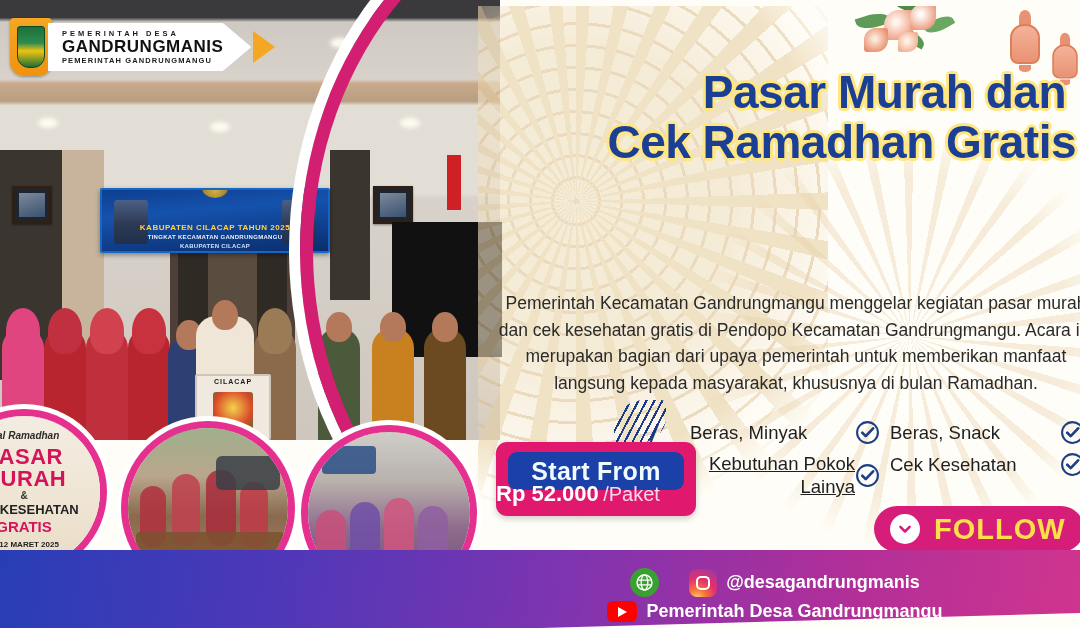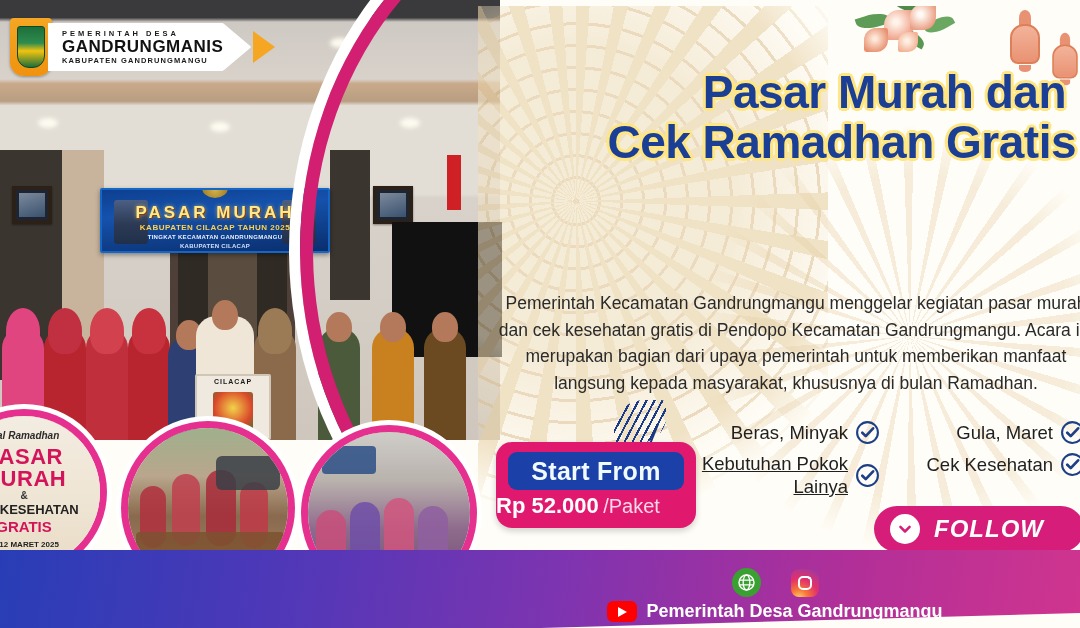--- a/index.html
+++ b/index.html
@@ -144,45 +144,45 @@
      font-size:17.5px; line-height:1.52; color:#2a2a2a; }
 
   .palm { position:absolute; left:130px; top:392px; width:70px; height:74px; }
   .palm .stem { position:absolute; left:40px; top:30px; width:28px; height:42px; border-left:2px solid #18377f;
       transform:rotate(22deg); }
   .palm .frond { position:absolute; left:6px; top:2px; width:52px; height:44px;
       border-radius:60% 10% 60% 10%;
       background:repeating-linear-gradient(118deg, #1b3c8a 0 2px, transparent 2px 7px); }
 
   
-  .price-box { position:absolute; left:18px; top:436px; width:200px; height:86px; border-radius:16px; background:#e0196f;
+  .price-box { position:absolute; left:18px; top:436px; width:200px; height:74px; border-radius:11px; background:#e0196f;
      box-shadow:0 3px 6px rgba(0,0,0,.18); }
   .price-btn { position:absolute; left:12px; top:10px; right:12px; height:38px; border-radius:9px; background:#1b41a8;
      display:flex; align-items:center; justify-content:center; }
   .price-btn span { font-size:25px; font-weight:bold; color:#f0fbff; letter-spacing:.3px; }
   .price-row { position:absolute; left:0; right:0; bottom:9px; text-align:left; }
   .price-amt { font-size:22px; font-weight:bold; color:#ffffff; }
   .price-unit { font-size:20px; color:#fbd7e8; font-weight:normal; }
 
   
   .features { position:absolute; left:212px; top:414px; width:395px; }
   .feat-col { position:absolute; }
   .feat-col.left { left:0; width:190px; text-align:right; }
   .feat-col.right { left:200px; width:195px; text-align:right; }
-  .feat-item { display:flex; align-items:center; justify-content:flex-end; gap:7px; margin-bottom:7px; }
+  .feat-item { display:flex; align-items:center; justify-content:space-between; margin-bottom:7px; }
   .feat-label { font-size:18.5px; color:#1f1f1f; }
   .feat-label.nowrapmulti { text-align:right; line-height:1.25;text-decoration:underline; }
   .check { width:25px; height:25px; flex:0 0 25px; }
 
   
   .follow-btn { position:absolute; right:-4px; top:500px; width:210px; height:46px; border-radius:24px;
      background:#d51d79; display:flex; align-items:center; gap:14px; padding-left:16px; }
   .follow-ic { width:30px; height:30px; border-radius:50%; background:#ffffff; display:flex; align-items:center; justify-content:center; }
   .follow-ic svg { display:block; }
-  .follow-txt { font-size:24px; font-weight:bold; color:#ffffff; letter-spacing:1px;font-style:italic; }
+  .follow-txt { font-size:29px; font-weight:bold; color:#fde047; letter-spacing:1px; }
 
   
   .footer { position:absolute; left:0; bottom:0; width:1080px; height:78px; z-index:8; overflow:hidden; }
   .footer-bg { position:absolute; left:-60px; bottom:0; width:1200px; height:130px; border-radius:60px 200px 0 0;
      background:linear-gradient(100deg,#1f3fb5 0%, #4d38b8 28%, #7e34b0 52%, #b22f98 76%, #d7368c 100%);
      transform:rotate(-1.6deg); }
   .footer-inner { position:absolute; left:0; right:0; bottom:6px; }
   .f-row1 { display:flex; align-items:center; justify-content:center; gap:30px; padding-left:470px; }
   .f-row2 { display:flex; align-items:center; justify-content:center; gap:10px; margin-top:4px; padding-left:470px; }
   .f-item { display:flex; align-items:center; gap:9px; }
@@ -222,21 +222,20 @@
           <i></i>
         </div>
       <div class="flag"></div>
       <div class="screen"></div>
       <div class="doorframe"></div>
 
       <div class="pasar-banner">
         <div class="garuda"></div>
         <div class="pb-face l"></div>
         <div class="pb-face r"></div>
-        <div class="pb-title">PASAR  MURAH</div>
         <div class="pb-sub1">KABUPATEN CILACAP TAHUN 2025</div>
         <div class="pb-sub2">TINGKAT KECAMATAN GANDRUNGMANGU</div>
         <div class="pb-sub3">KABUPATEN CILACAP</div>
       </div>
 
       <div class="people">
         <div class="person hijab" style="left:2px;   background:#e0457f;">
             <div style="position:absolute;left:50%;margin-left:-17px;top:-20px;width:34px;height:46px;border-radius:50% 50% 40% 40%;background:#e0457f;"></div>
           </div>
         <div class="person hijab" style="left:44px;  background:#b9252f;">
@@ -293,21 +292,21 @@
     </div>
   </div>
 
   <div class="logo-chip">
     <div class="logo-seal">
         <i></i>
       </div>
     <div class="logo-plate">
       <div class="lp-1">PEMERINTAH DESA</div>
       <div class="lp-2">GANDRUNGMANIS</div>
-      <div class="lp-3">KABUPATEN GANDRUNGMANGU</div>
+      <div class="lp-3">PEMERINTAH GANDRUNGMANGU</div>
     </div>
     <div class="logo-arrow"></div>
   </div>
 
   <div class="content">
 
     <div class="mandala"></div>
     <div class="mandala2"></div>
 
     <div class="floral">
@@ -371,21 +370,21 @@
           <span class="check">
             <svg width="25" height="25" viewBox="0 0 24 24">
                 <circle cx="12" cy="12" r="10" fill="none" stroke="#1d3f86" stroke-width="2"></circle>
                 <path d="M7 12.2l3.3 3.3L17.4 8" fill="none" stroke="#1d3f86" stroke-width="2.6" stroke-linecap="round" stroke-linejoin="round"></path>
               </svg>
           </span>
         </div>
       </div>
       <div class="feat-col right">
         <div class="feat-item">
-          <span class="feat-label">Gula, Maret</span>
+          <span class="feat-label">Beras, Snack</span>
           <span class="check">
             <svg width="25" height="25" viewBox="0 0 24 24">
                 <circle cx="12" cy="12" r="10" fill="none" stroke="#1d3f86" stroke-width="2"></circle>
                 <path d="M7 12.2l3.3 3.3L17.4 8" fill="none" stroke="#1d3f86" stroke-width="2.6" stroke-linecap="round" stroke-linejoin="round"></path>
               </svg>
           </span>
         </div>
         <div class="feat-item">
           <span class="feat-label">Cek Kesehatan</span>
           <span class="check">
@@ -418,20 +417,21 @@
                 <circle cx="12" cy="12" r="9.5" fill="none" stroke="#fff" stroke-width="1.8"></circle>
                 <ellipse cx="12" cy="12" rx="4.2" ry="9.5" fill="none" stroke="#fff" stroke-width="1.6"></ellipse>
                 <path d="M2.8 9h18.4M2.8 15h18.4" stroke="#fff" stroke-width="1.6"></path>
               </svg>
           </span>
         </div>
         <div class="f-item">
           <span class="ic-ig">
               <i></i>
             </span>
+          <span class="f-text">@desagandrungmanis</span>
         </div>
       </div>
       <div class="f-row2">
         <div class="f-item">
           <span class="ic-yt">
               <i></i>
             </span>
           <span class="f-text">Pemerintah Desa Gandrungmangu</span>
         </div>
       </div>

